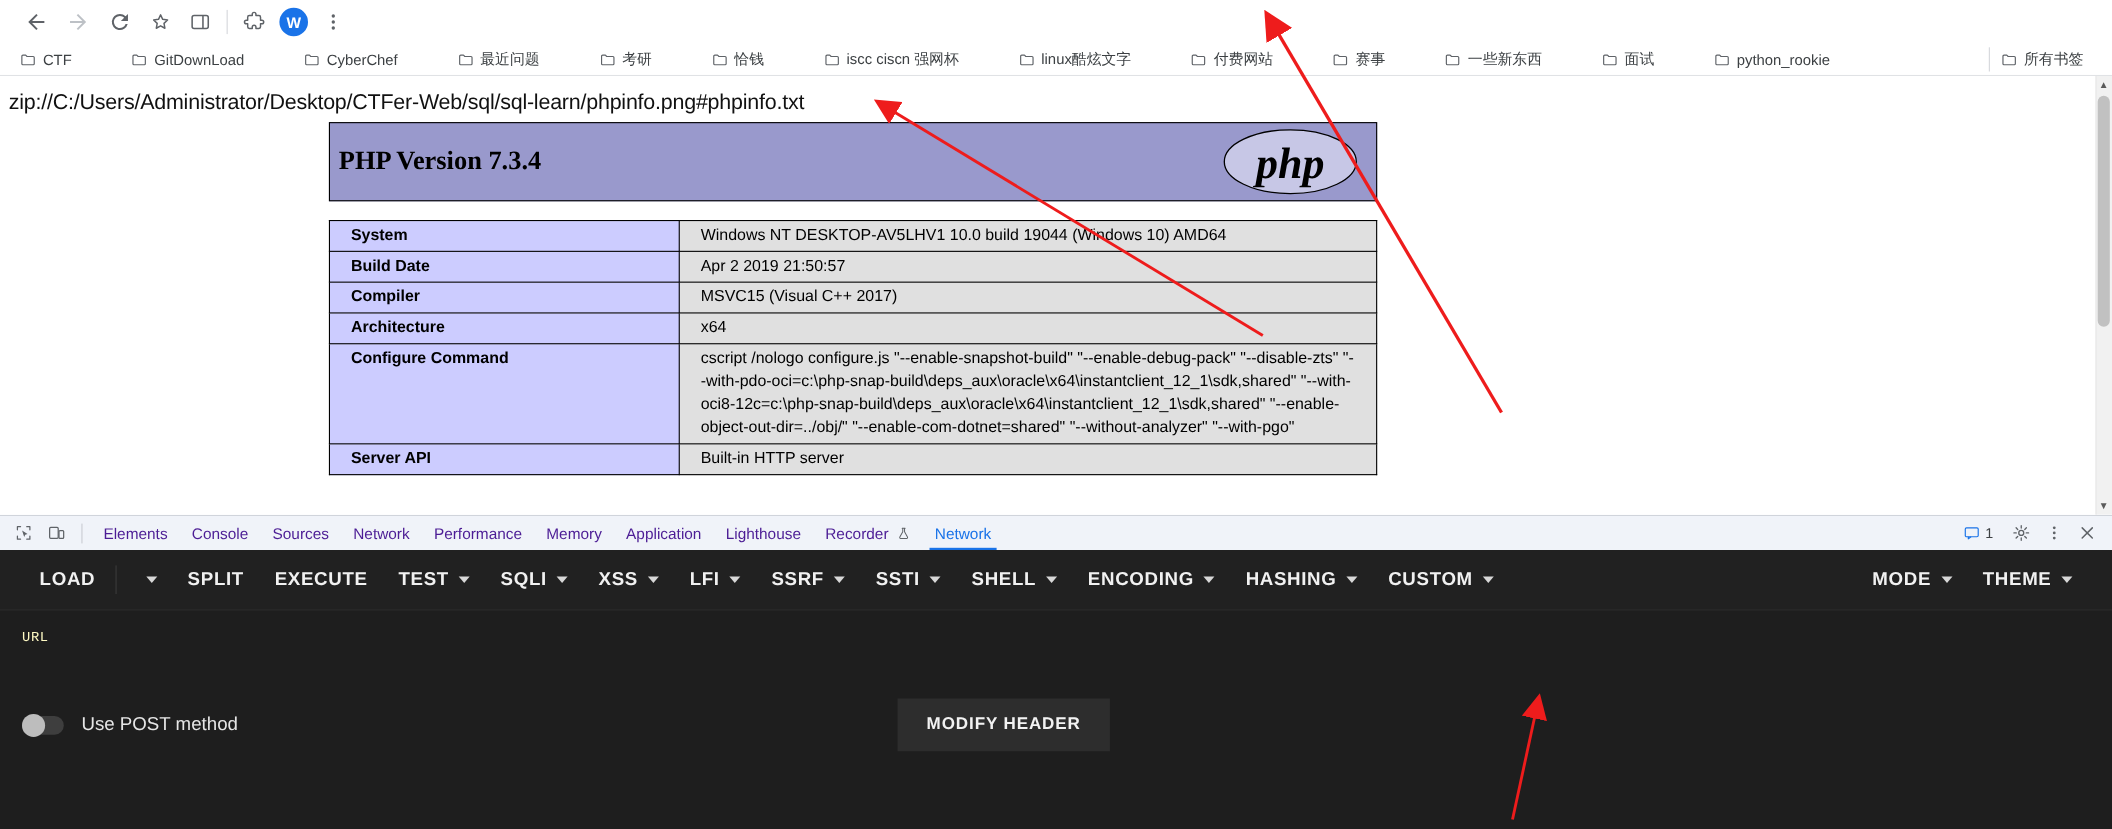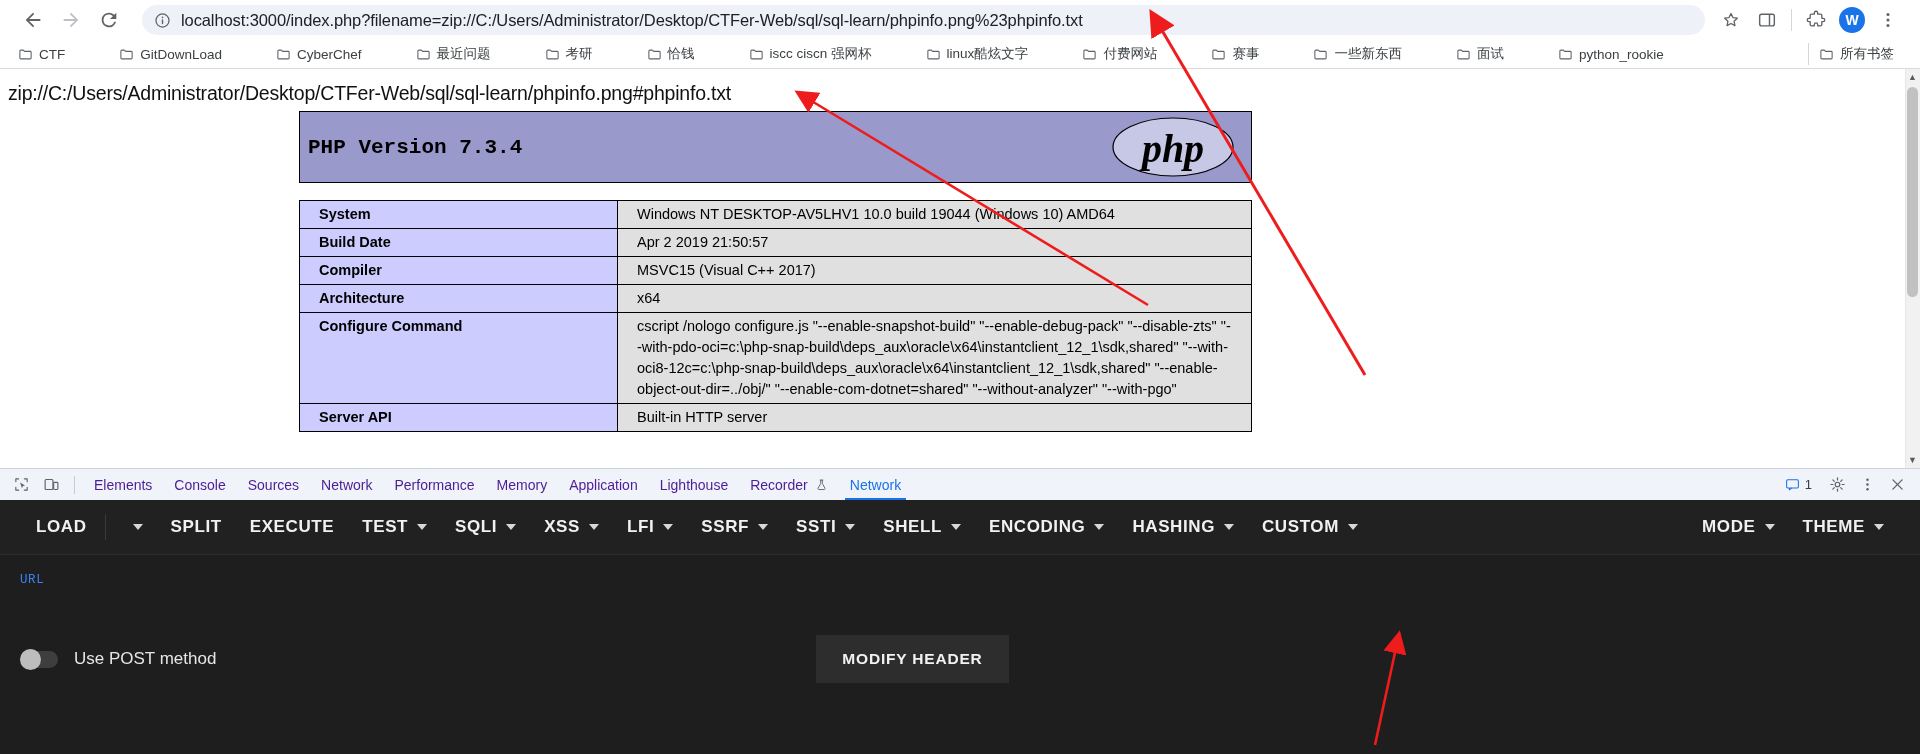--- a/index.html
+++ b/index.html
@@ -140,24 +140,24 @@
     height: 72px;
     background: #9999cc;
     border: 1px solid #000;
     display: flex;
     align-items: center;
     justify-content: space-between;
     padding: 0 16px 0 8px;
   }
   .php-header h1 {
     margin: 0;
-    font-size: 21px;
+    font-size: 24px;
     font-weight: bold;
     color: #000;
-    font-family: Liberation Mono, monospace;
+    font-family: Liberation Serif, serif;
   }
   .php-logo {
     width: 124px; height: 66px;
     display: flex; align-items: center; justify-content: center;
   }
 
   table.phpinfo {
     border-collapse: collapse;
     width: 953px;
     margin-top: 17px;
@@ -259,21 +259,21 @@
     border-left: 5px solid transparent;
     border-right: 5px solid transparent;
     border-top: 6px solid #d8d8d8;
   }
   .hb-split { width: 1px; height: 26px; background: #3a3a3a; margin: 0 4px; }
   .hb-flex { flex: 1 1 auto; }
 
   .hb-body { padding: 18px 20px 0 20px; }
   .hb-label {
     font-size: 12.5px;
-    color: #3b82f6;
+    color: #fef9c3;
     letter-spacing: 0.6px;
     margin-bottom: 12px;
     font-family: "Liberation Mono", monospace;
   }
   .hb-url-input {
     width: 1880px;
     background: transparent;
     border: none;
     border-bottom: 2px solid #ffffff;
     color: #ffffff;
@@ -346,30 +346,20 @@
       <svg width="22" height="22" viewBox="0 0 24 24">
         <path d="M4 11h12.2l-5.6-5.6L12 4l8 8-8 8-1.4-1.4 5.6-5.6H4z" fill="#bdc1c6"></path>
       </svg>
     </div>
     <div class="nav-btn">
       <svg width="22" height="22" viewBox="0 0 24 24">
         <path d="M17.65 6.35A7.96 7.96 0 0 0 12 4a8 8 0 1 0 7.73 10h-2.08A6 6 0 1 1 12 6c1.66 0 3.14.69 4.22 1.78L13 11h7V4z" fill="#5f6368"></path>
       </svg>
     </div>
 
-    <div class="omnibox">
-      <span class="info-icon">
-        <svg width="17" height="17" viewBox="0 0 24 24">
-          <circle cx="12" cy="12" r="9.2" fill="none" stroke="#5f6368" stroke-width="1.8"></circle>
-          <circle cx="12" cy="7.6" r="1.15" fill="#5f6368"></circle>
-          <rect x="11" y="10.2" width="2" height="7" rx="1" fill="#5f6368"></rect>
-        </svg>
-      </span>
-      <span class="omnibox-url">localhost:3000/index.php?filename=zip://C:/Users/Administrator/Desktop/CTFer-Web/sql/sql-learn/phpinfo.png%23phpinfo.txt</span>
-    </div>
 
     <div class="omni-right">
       <div class="icon-slot">
         <svg width="20" height="20" viewBox="0 0 24 24">
           <path d="M12 4.2l2.3 4.9 5.3.7-3.9 3.7 1 5.3-4.7-2.6-4.7 2.6 1-5.3L4.4 9.8l5.3-.7z" fill="none" stroke="#5f6368" stroke-width="1.6" stroke-linejoin="round"></path>
         </svg>
       </div>
       <div class="icon-slot">
         <svg width="20" height="20" viewBox="0 0 24 24">
           <rect x="3.2" y="5" width="17.6" height="14" rx="2.2" fill="none" stroke="#5f6368" stroke-width="1.7"></rect>

